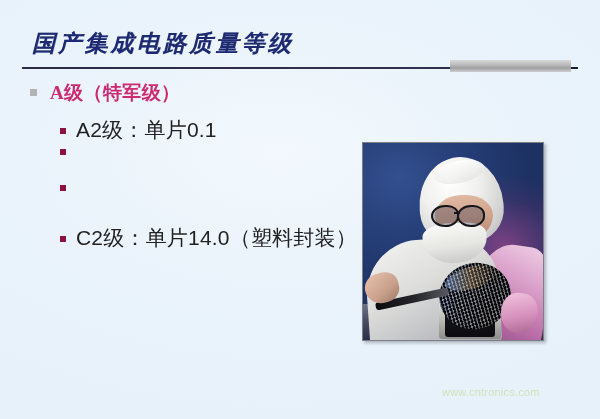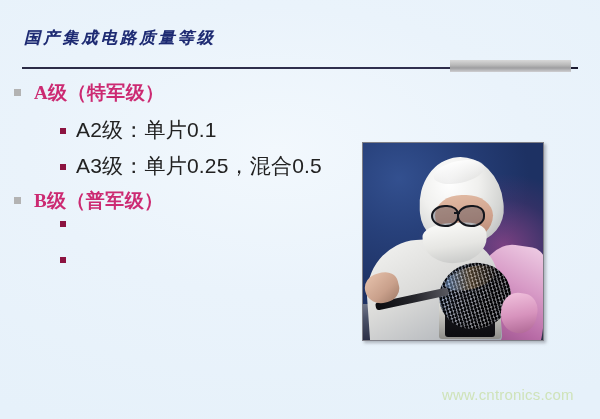--- a/index.html
+++ b/index.html
@@ -27,24 +27,24 @@
   
   .title-block {
     position: absolute;
     left: 0;
     top: 0;
     width: 600px;
     height: 72px;
   }
   .slide-title {
     position: absolute;
-    left: 24px;
+    left: 32px;
     top: 28px;
     font-family: "Liberation Serif", "DejaVu Serif", serif;
-    font-size: 16px;
+    font-size: 23px;
     font-weight: 700;
     font-style: italic;
     letter-spacing: 3.2px;
     color: #1d2a72;
     white-space: nowrap;
     text-shadow: 0.4px 0 0 rgba(29,42,114,0.45);
     text-align: center;
   }
 
   .title-rule {
@@ -73,21 +73,21 @@
   }
 
   .row {
     position: relative;
     display: flex;
     align-items: baseline;
     white-space: nowrap;
   }
 
   .row.lvl1 {
-    padding-left: 14px;
+    padding-left: 30px;
     height: 36px;
   }
   .row.lvl2 {
     padding-left: 60px;
     height: 36px;
   }
 
   .bullet {
     display: inline-block;
     flex: 0 0 auto;
@@ -313,21 +313,21 @@
     border-radius: 44% 42% 46% 50%;
     transform: rotate(10deg);
   }
 
   
   .watermark {
     position: absolute;
     left: 442px;
     top: 386px;
     font-family: "Liberation Sans", sans-serif;
-    font-size: 15px;
+    font-size: 11px;
     color: #cfe3b9;
     letter-spacing: 0.2px;
     white-space: nowrap;
   }
 </style>
 </head>
 <body>
 
 <div class="slide">
 
@@ -344,37 +344,33 @@
       <span class="txt-lvl1">A级（特军级）</span>
     </div>
 
     <div class="row lvl2">
       <span class="bullet sq2"></span>
       <span class="txt-lvl2">A2级：单片0.1</span>
     </div>
 
     <div class="row lvl2">
       <span class="bullet sq2"></span>
-      <span class="txt-lvl2">A3级：单片0.25，混合0.5</span>
-    </div>
-
-    <div class="row lvl1">
-      <span class="bullet sq1"></span>
-      <span class="txt-lvl1">B级（普军级）</span>
-    </div>
+    </div>
+
 
 
     <div class="row lvl2">
       <span class="bullet sq2"></span>
     </div>
 
 
 
     <div class="row lvl2">
       <span class="bullet sq2"></span>
+      <span class="txt-lvl2">C2级：单片14.0（塑料封装）</span>
     </div>
 
   </div>
 
   <div class="photo-frame">
     <div class="photo">
       <div class="ph-bench"></div>
       <div class="ph-arm-r"></div>
       <div class="ph-torso"></div>
       <div class="ph-hood"></div>

